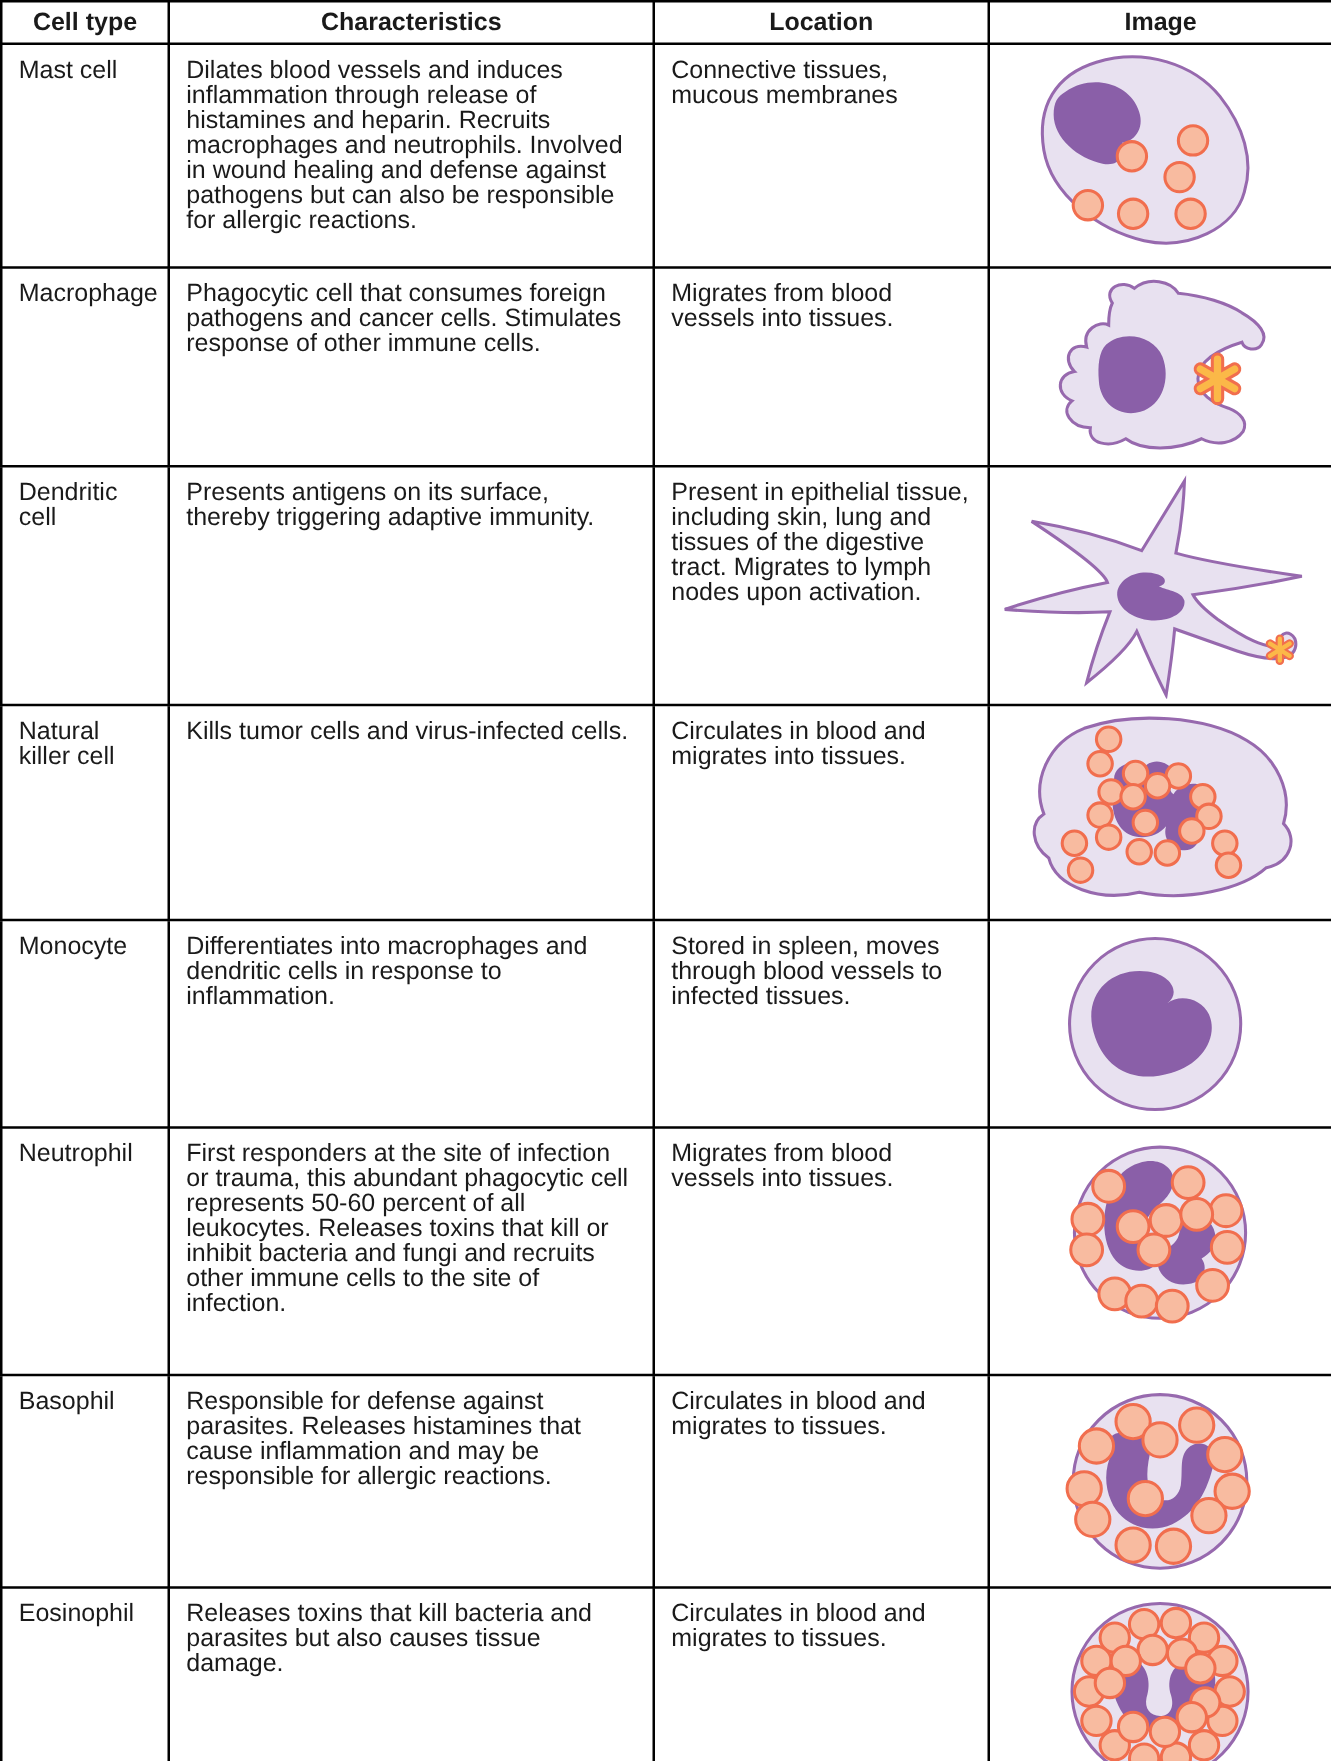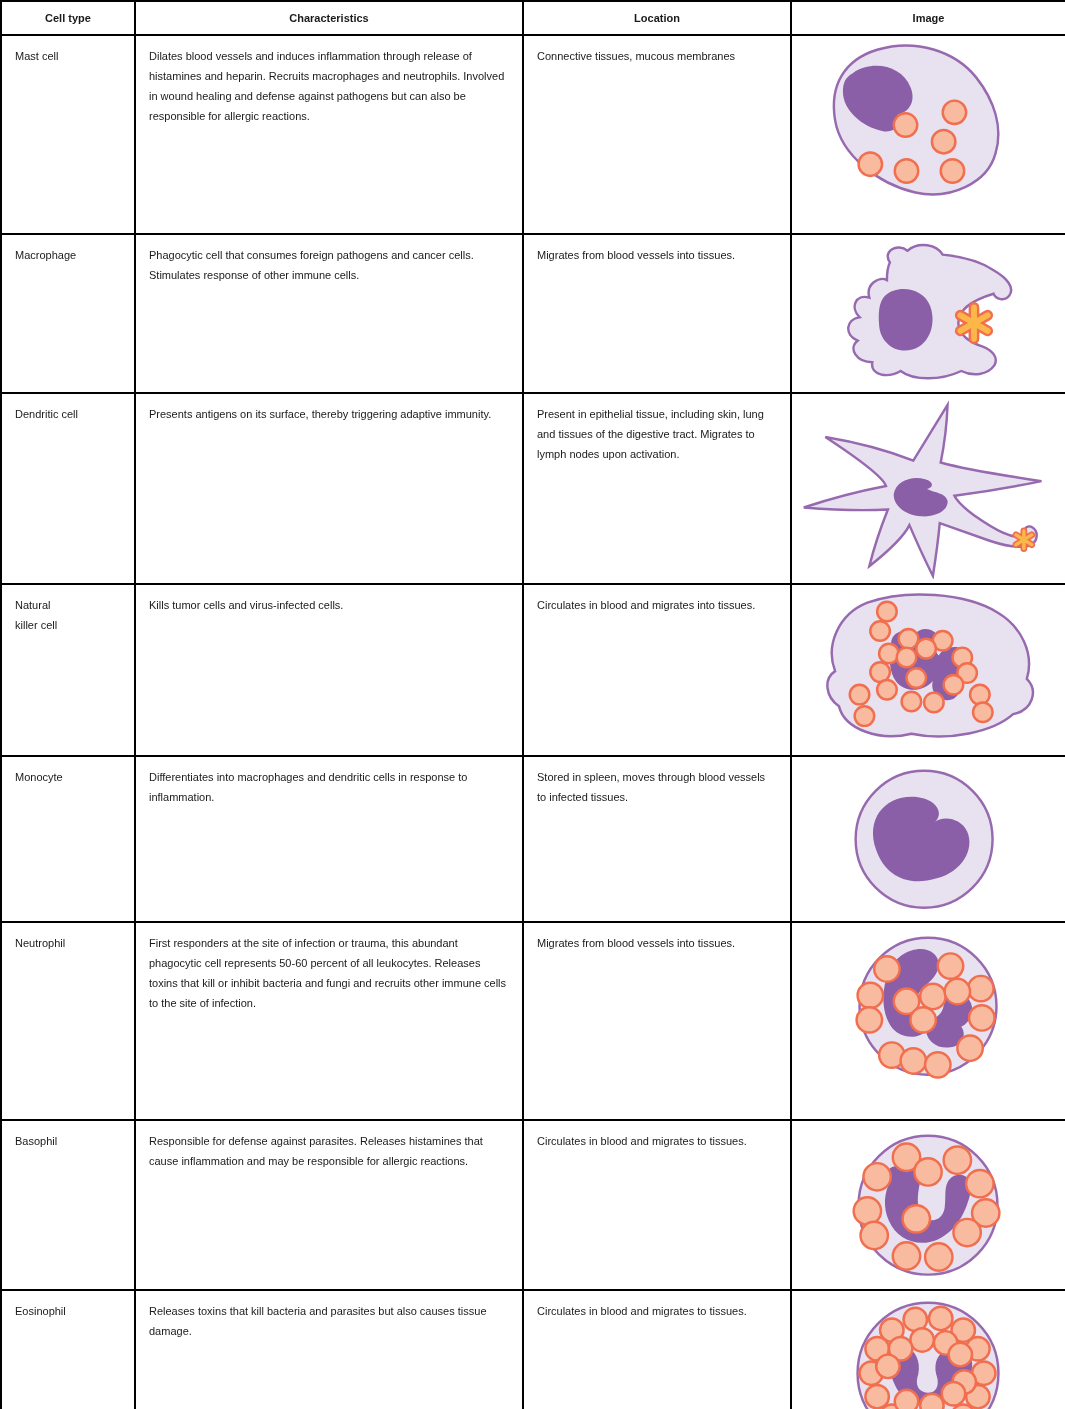--- a/index.html
+++ b/index.html
@@ -7,21 +7,21 @@
   .wrap { width:1065px; }
   table.cells {
     border-collapse: collapse;
     table-layout: fixed;
     width:1065px;
     border:2px solid #000;
   }
   table.cells th, table.cells td {
     border:2px solid #000;
     vertical-align:top;
-    font-size:11px;
+    font-size:20px;
     line-height:20px;
     box-sizing:border-box;
   }
   th {
     font-weight:bold;
     text-align:center;
     padding:6px 4px;
     height:34px;
   }
   td { padding:10px 14px 8px 13px; }
@@ -54,21 +54,21 @@
       </colgroup>
 
   <tbody>
         <tr>
     <th>Cell type</th>
     <th>Characteristics</th>
     <th>Location</th>
     <th>Image</th>
   </tr>
 
-  <tr style="height:199px;">
+  <tr style="height:179px;">
     <td class="col-type">Mast cell</td>
     <td class="col-char">Dilates blood vessels and induces inflammation through release of histamines and heparin. Recruits macrophages and neutrophils. Involved in wound healing and defense against pathogens but can also be responsible for allergic reactions.</td>
     <td class="col-loc">Connective tissues, mucous membranes</td>
     <td class="col-img">
       <svg class="cell-art" viewBox="0 0 275 177" preserveAspectRatio="xMidYMid meet">
         <path class="body" d="M 85,12 C 125,0 165,14 186,40 C 205,64 214,92 206,118 C 198,148 160,166 124,158 C 86,149 48,120 42,84 C 36,48 52,22 85,12 Z"></path>
         <path class="nucleus" d="M 60,36 C 80,22 110,28 119,50 C 125,64 118,76 106,78 C 111,88 103,98 90,95 C 70,91 50,74 50,55 C 50,45 53,40 60,36 Z"></path>
         <circle class="granule" cx="114" cy="89" r="12"></circle>
         <circle class="granule" cx="164" cy="76" r="12"></circle>
         <circle class="granule" cx="153" cy="106" r="12"></circle>

